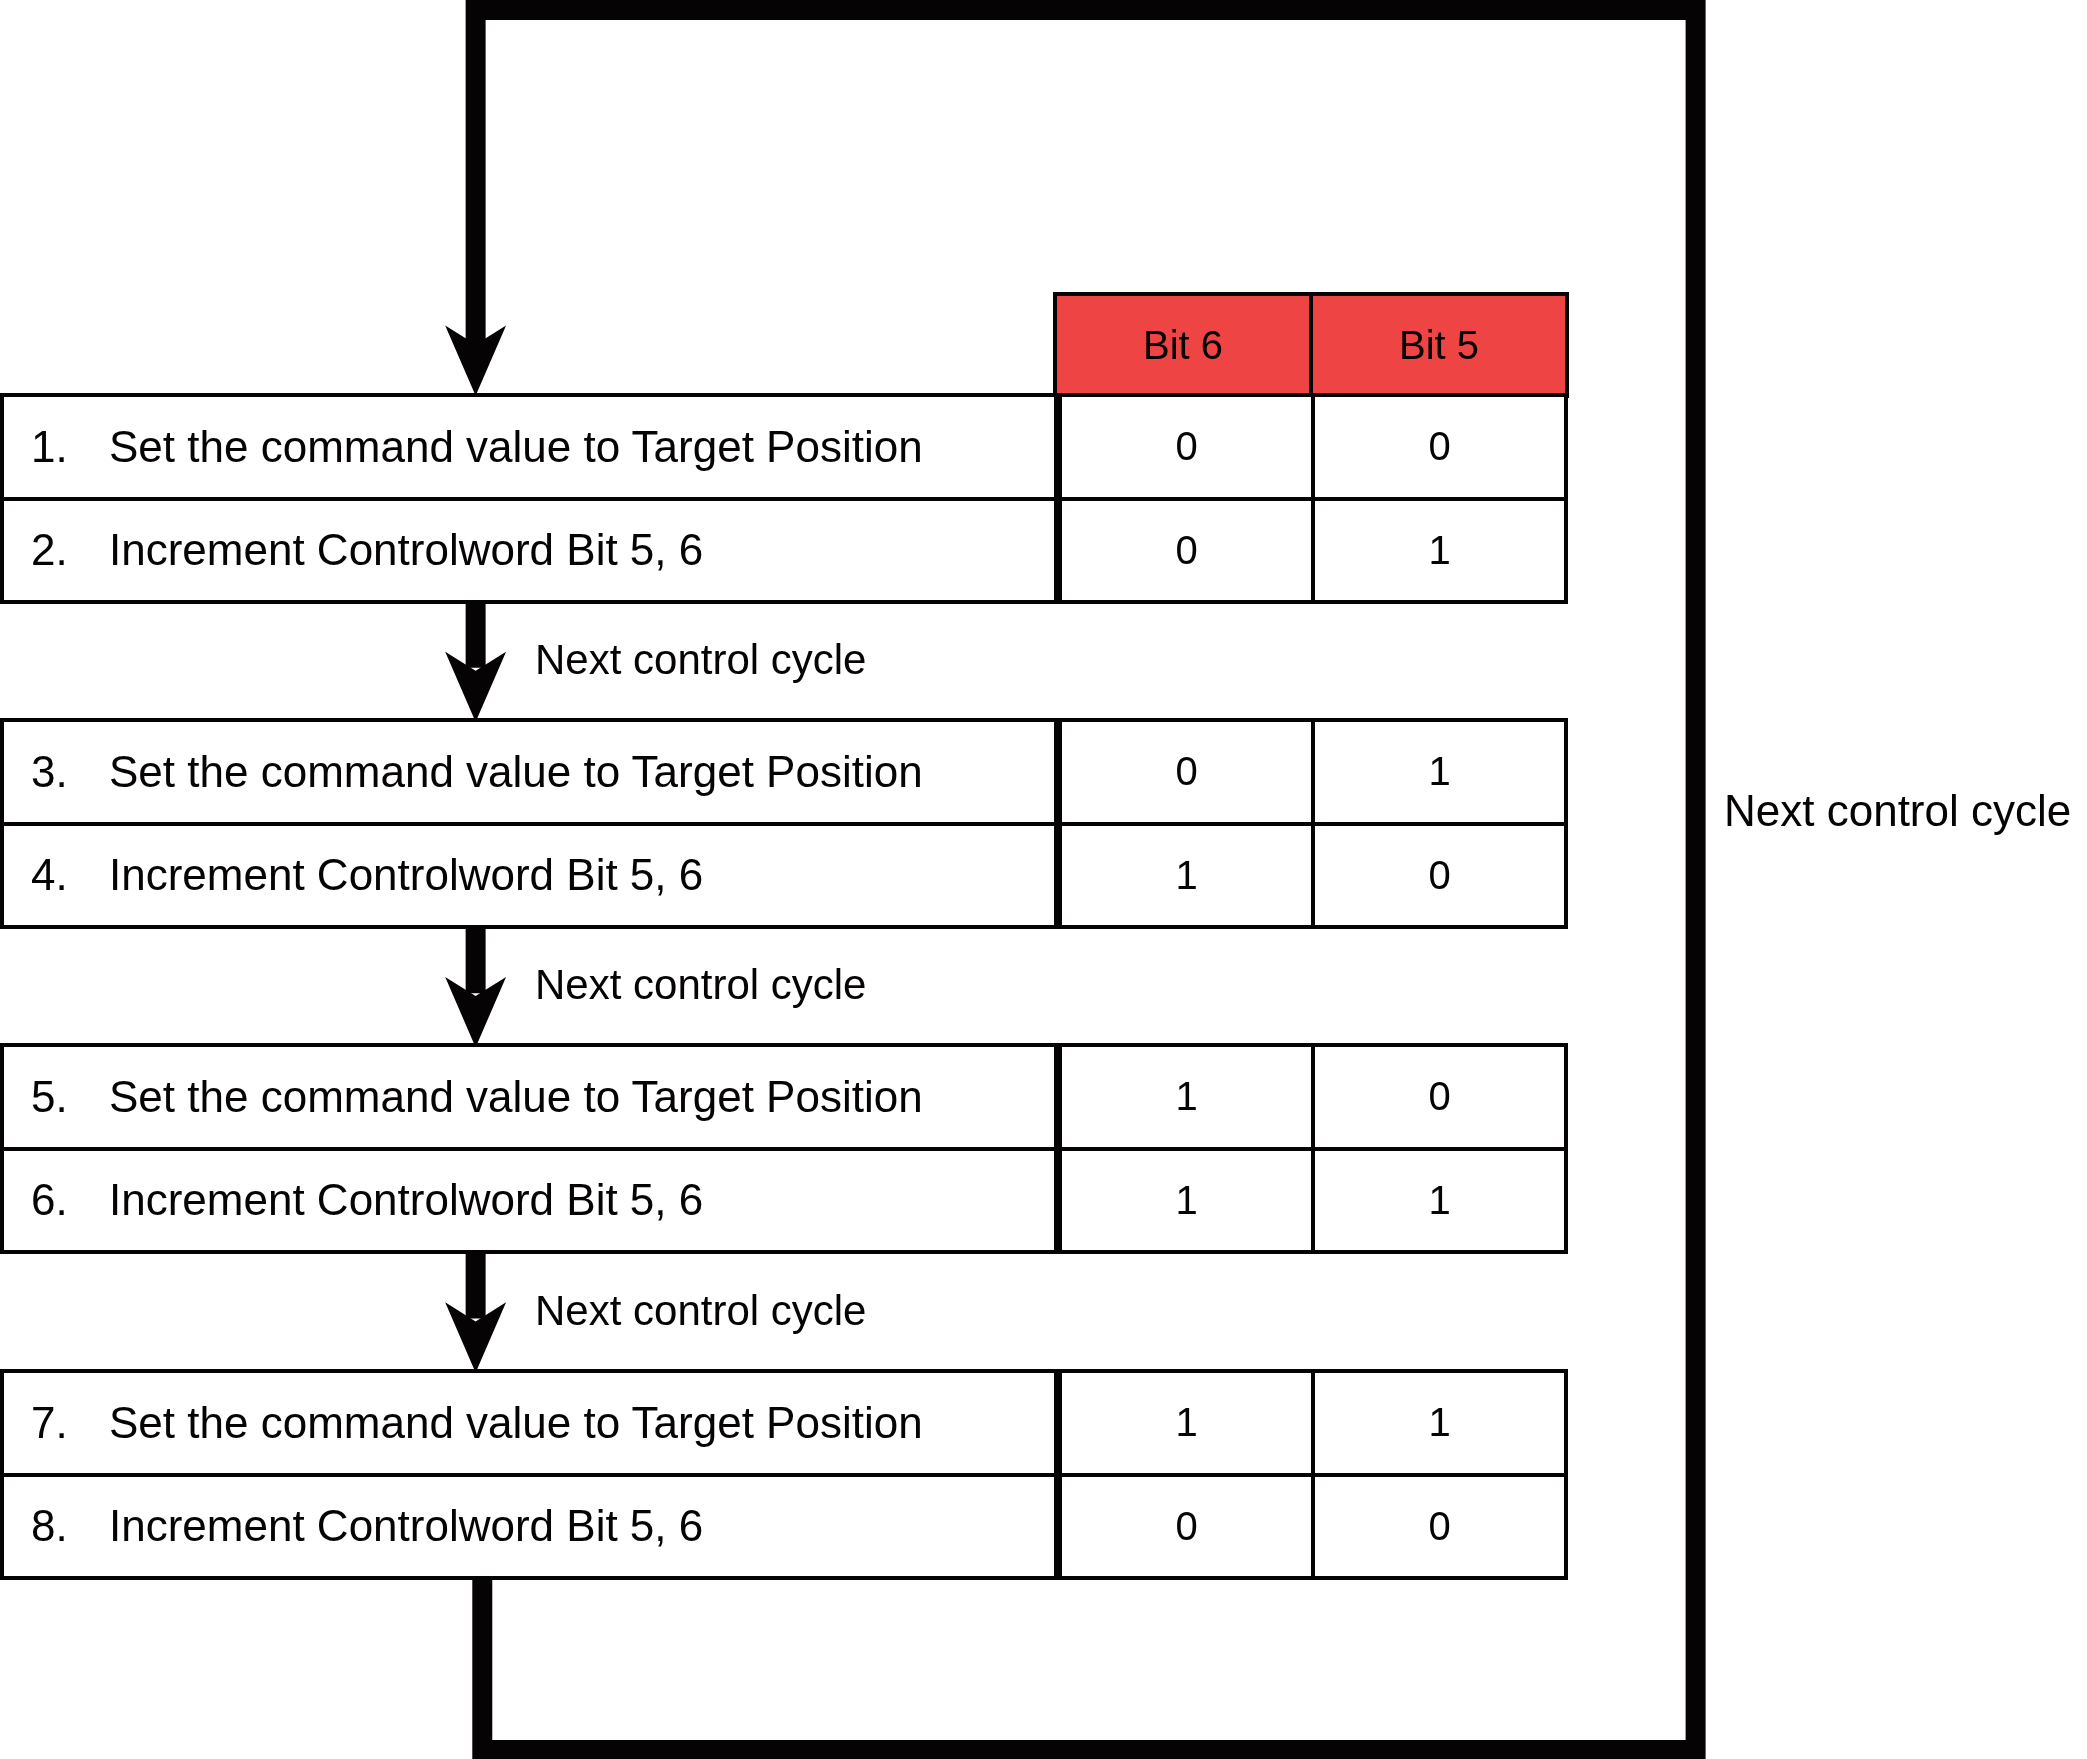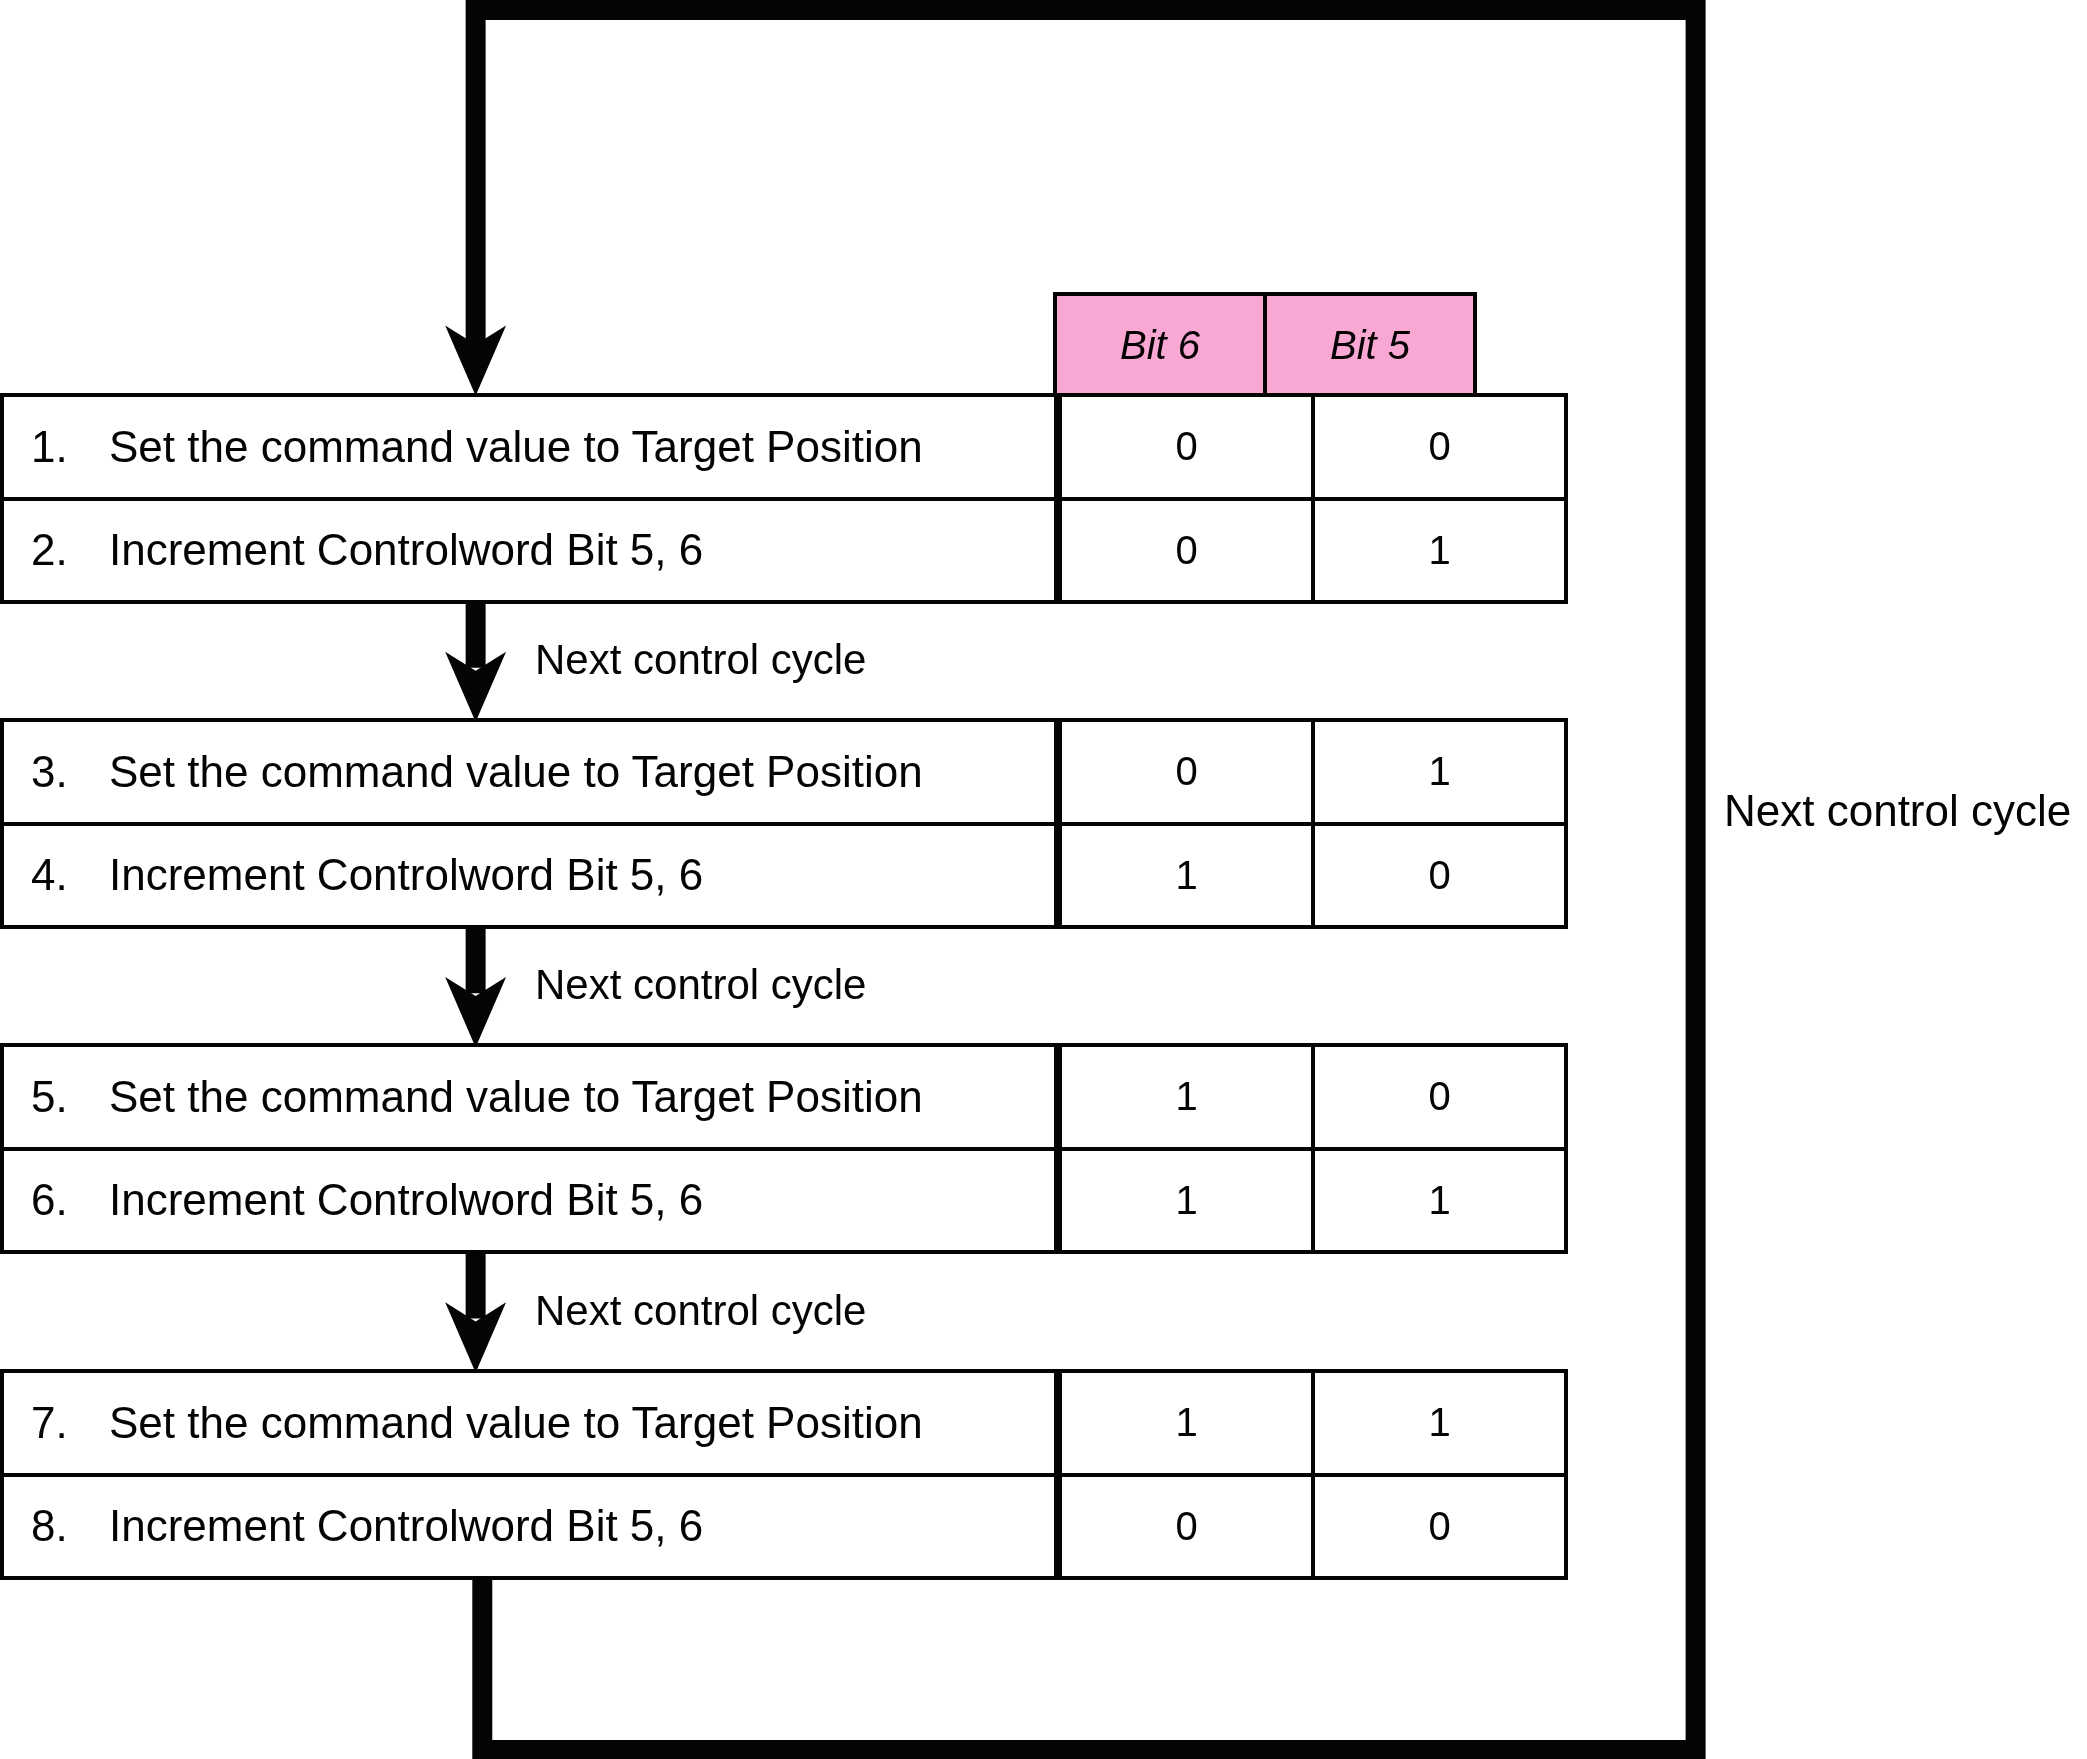--- a/index.html
+++ b/index.html
@@ -59,27 +59,26 @@
     display: flex;
     align-items: center;
     justify-content: center;
     font-size: 40px;
   }
   
   #bit-header {
     position: absolute;
     left: 1053px;
     top: 292px;
-    width: 424px;
+    width: 516px;
     height: 106px;
     border: 4.8px solid #060304;
     box-sizing: border-box;
-    background: #f9a8d4;
-    display: flex;
-    font-style: italic;
+    background: #ef4444;
+    display: flex;
   }
   .hcell {
     flex: 1;
     display: flex;
     align-items: center;
     justify-content: center;
     font-size: 40px;
   }
   .hcell + .hcell { border-left: 4.8px solid #060304; }
   

